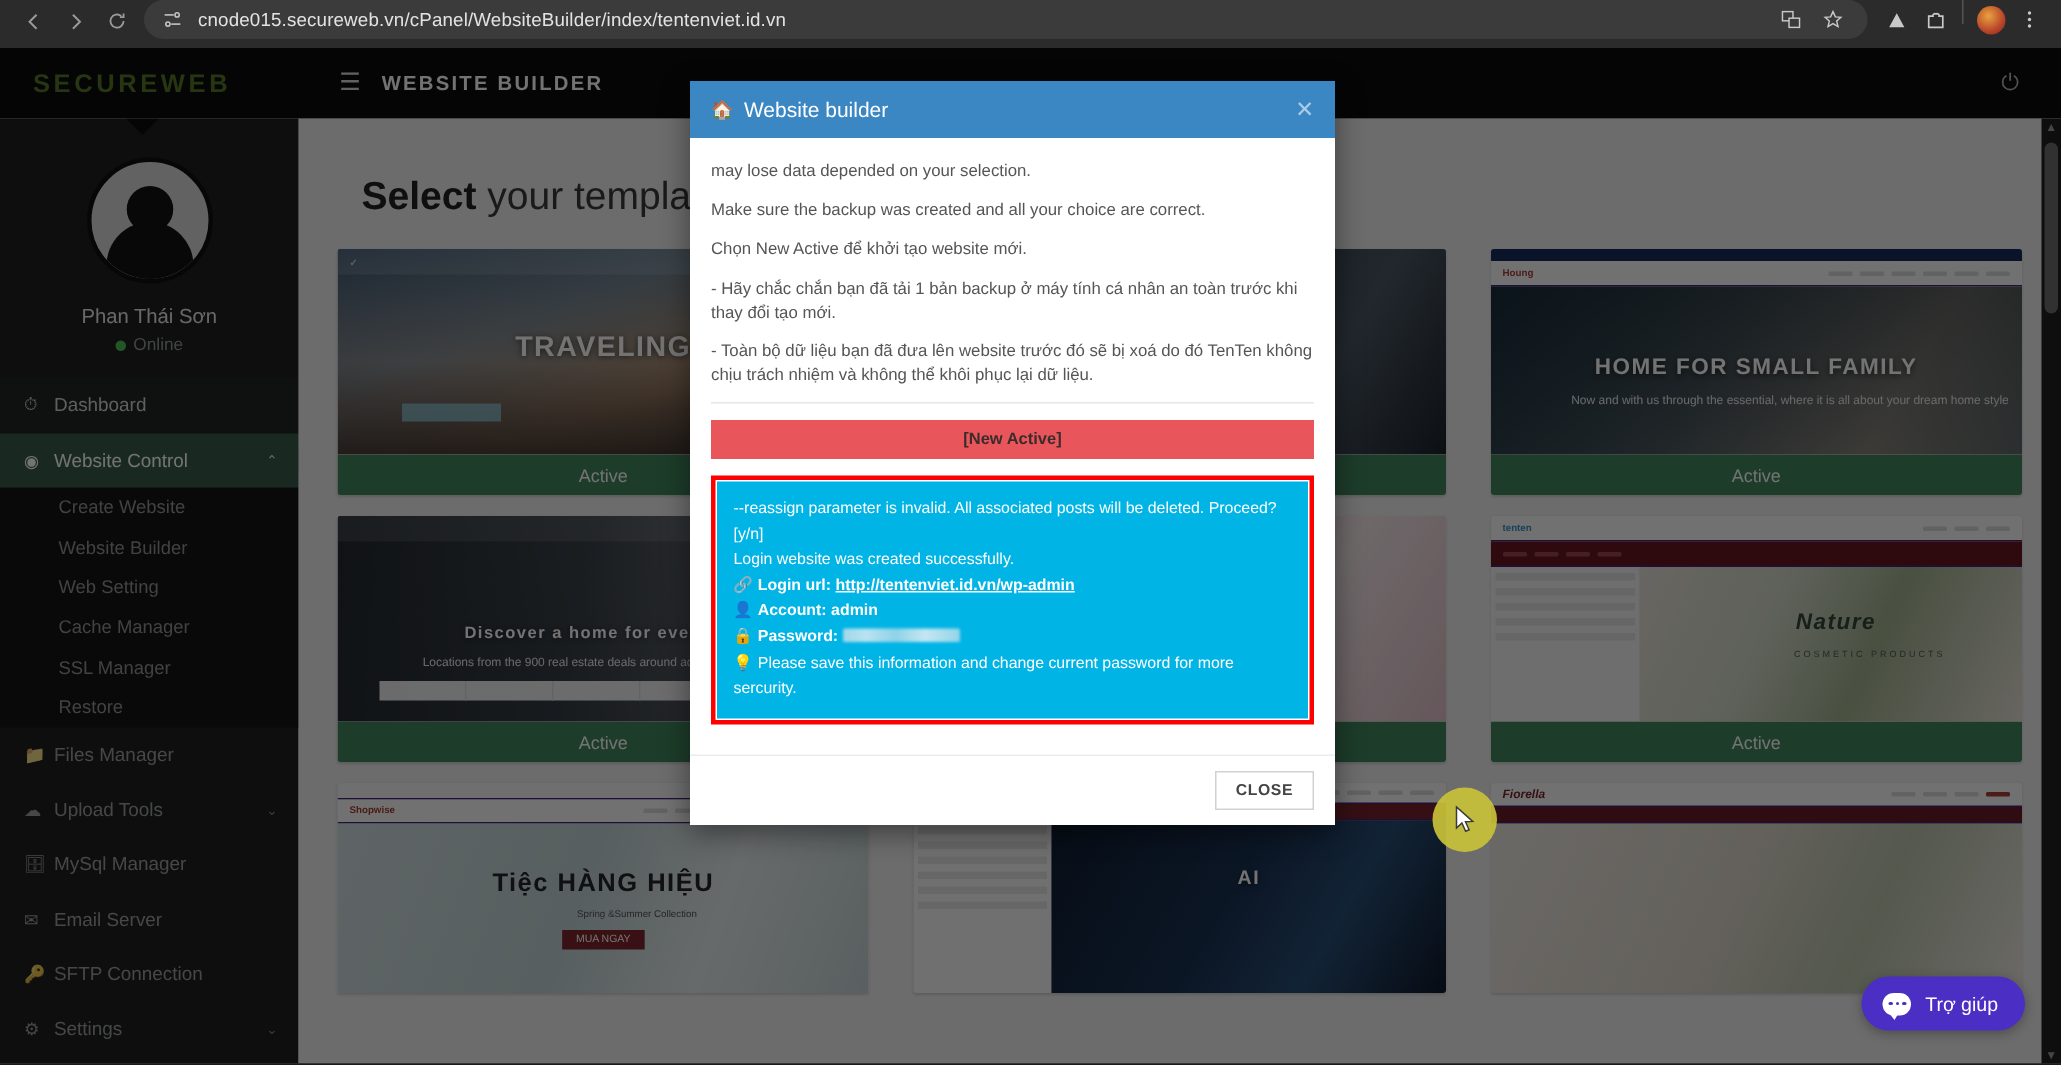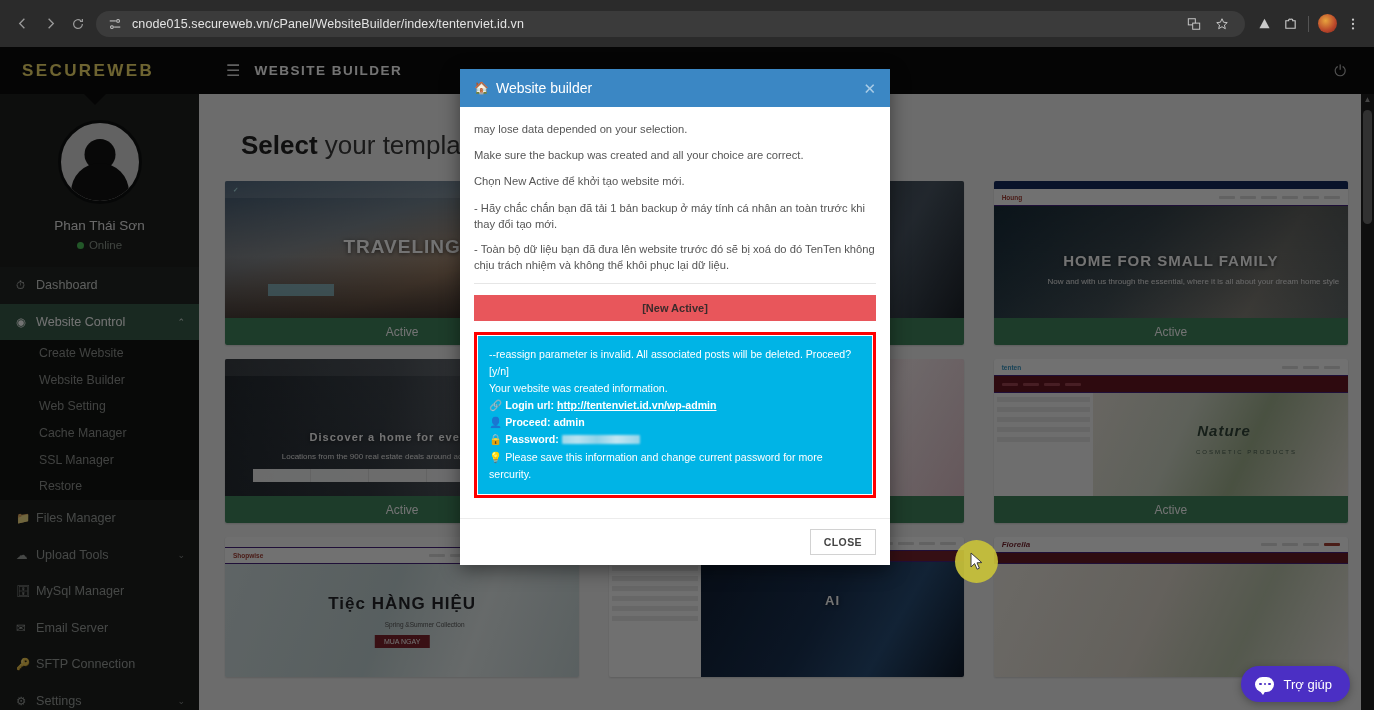--- a/index.html
+++ b/index.html
@@ -5,25 +5,24 @@
   * { box-sizing: border-box; margin: 0; padding: 0; }
   html, body { width: 1374px; height: 710px; overflow: hidden; }
   body {
     font-family: "Liberation Sans", sans-serif;
     background: #1b1b1b;
     position: relative;
   }
 
   
   .browser-bar {
-    height: 47px;
+    height: 32px;
     background: #2b2b2b;
     display: flex;
-    align-items: center;
-    padding: 12px 8px;
+    padding: 0 8px;
     position: relative;
     z-index: 50;
   }
   .nav-btn {
     width: 28px; height: 28px;
     display: flex; align-items: center; justify-content: center;
     color: #9a9a9a; font-size: 15px;
     border-radius: 50%;
     flex: 0 0 auto;
   }
@@ -87,21 +86,21 @@
   
   .topnav {
     height: 47px;
     background: #0c0c0c;
     display: flex;
     align-items: center;
     padding: 0 18px 0 22px;
     position: relative;
   }
   .brand {
-    color: #fde047;
+    color: #4d7c0f;
     font-size: 17px;
     font-weight: bold;
     letter-spacing: 2.4px;
   }
   .nav-toggle {
     margin-left: 72px;
     color: #d8d8d8;
     font-size: 16px;
     line-height: 1;
   }
@@ -922,27 +921,27 @@
       <p class="tight">- Hãy chắc chắn bạn đã tải 1 bản backup ở máy tính cá nhân an toàn trước khi thay đổi tạo mới.</p>
       <p class="tight">- Toàn bộ dữ liệu bạn đã đưa lên website trước đó sẽ bị xoá do đó TenTen không chịu trách nhiệm và không thể khôi phục lại dữ liệu.</p>
 
       <div class="modal-hr"></div>
 
       <button class="btn-new-active">[New Active]</button>
 
       <div class="alert-box">
         <div class="alert-inner">
           <div>--reassign parameter is invalid. All associated posts will be deleted. Proceed? [y/n]</div>
-          <div>Your website was created information.</div>
+          <div>Login website was created successfully.</div>
           <div>
             <span class="line-icon">🔗</span><span class="alert-strong">Login url:</span>
             <a href="#">http://tentenviet.id.vn/wp-admin</a>
           </div>
           <div>
-            <span class="line-icon">👤</span><span class="alert-strong">Proceed:</span>
+            <span class="line-icon">👤</span><span class="alert-strong">Account:</span>
             <span class="alert-strong">admin</span>
           </div>
           <div>
             <span class="line-icon">🔒</span><span class="alert-strong">Password:</span>
             <span class="pw-mask"></span>
           </div>
           <div>
             <span class="line-icon">💡</span><span>Please save this information and change current password for more sercurity.</span>
           </div>
         </div>

